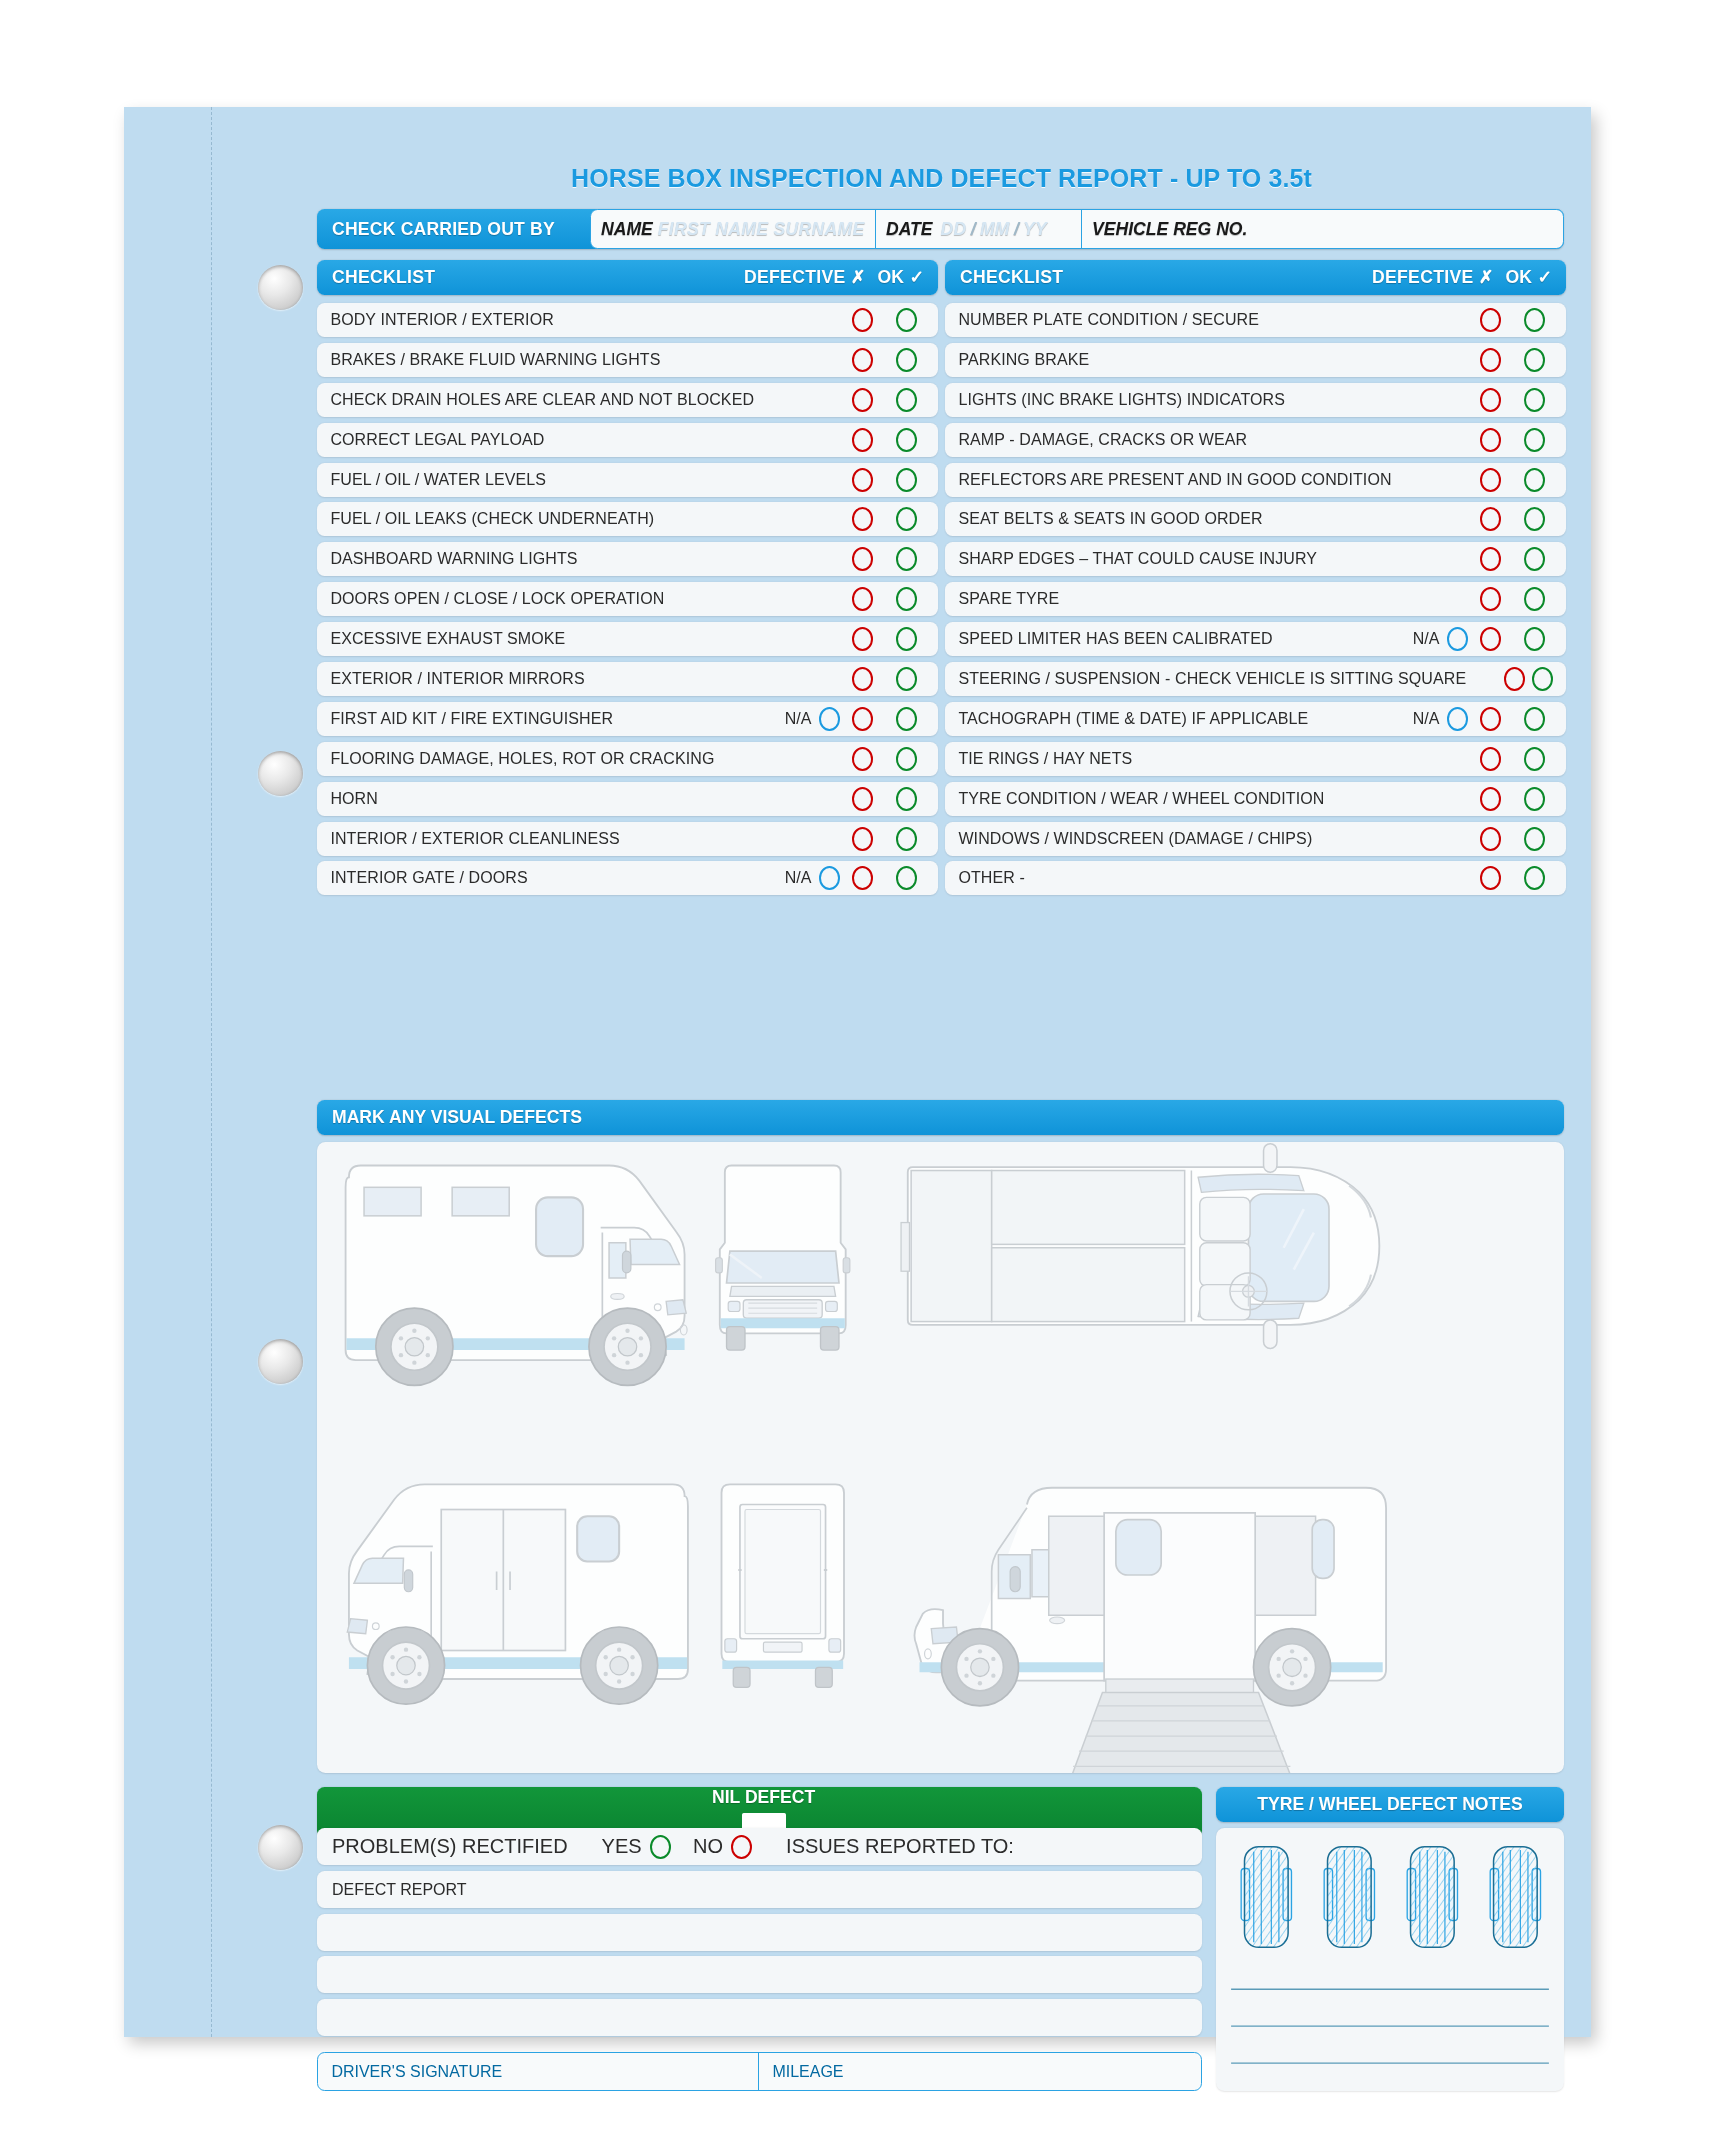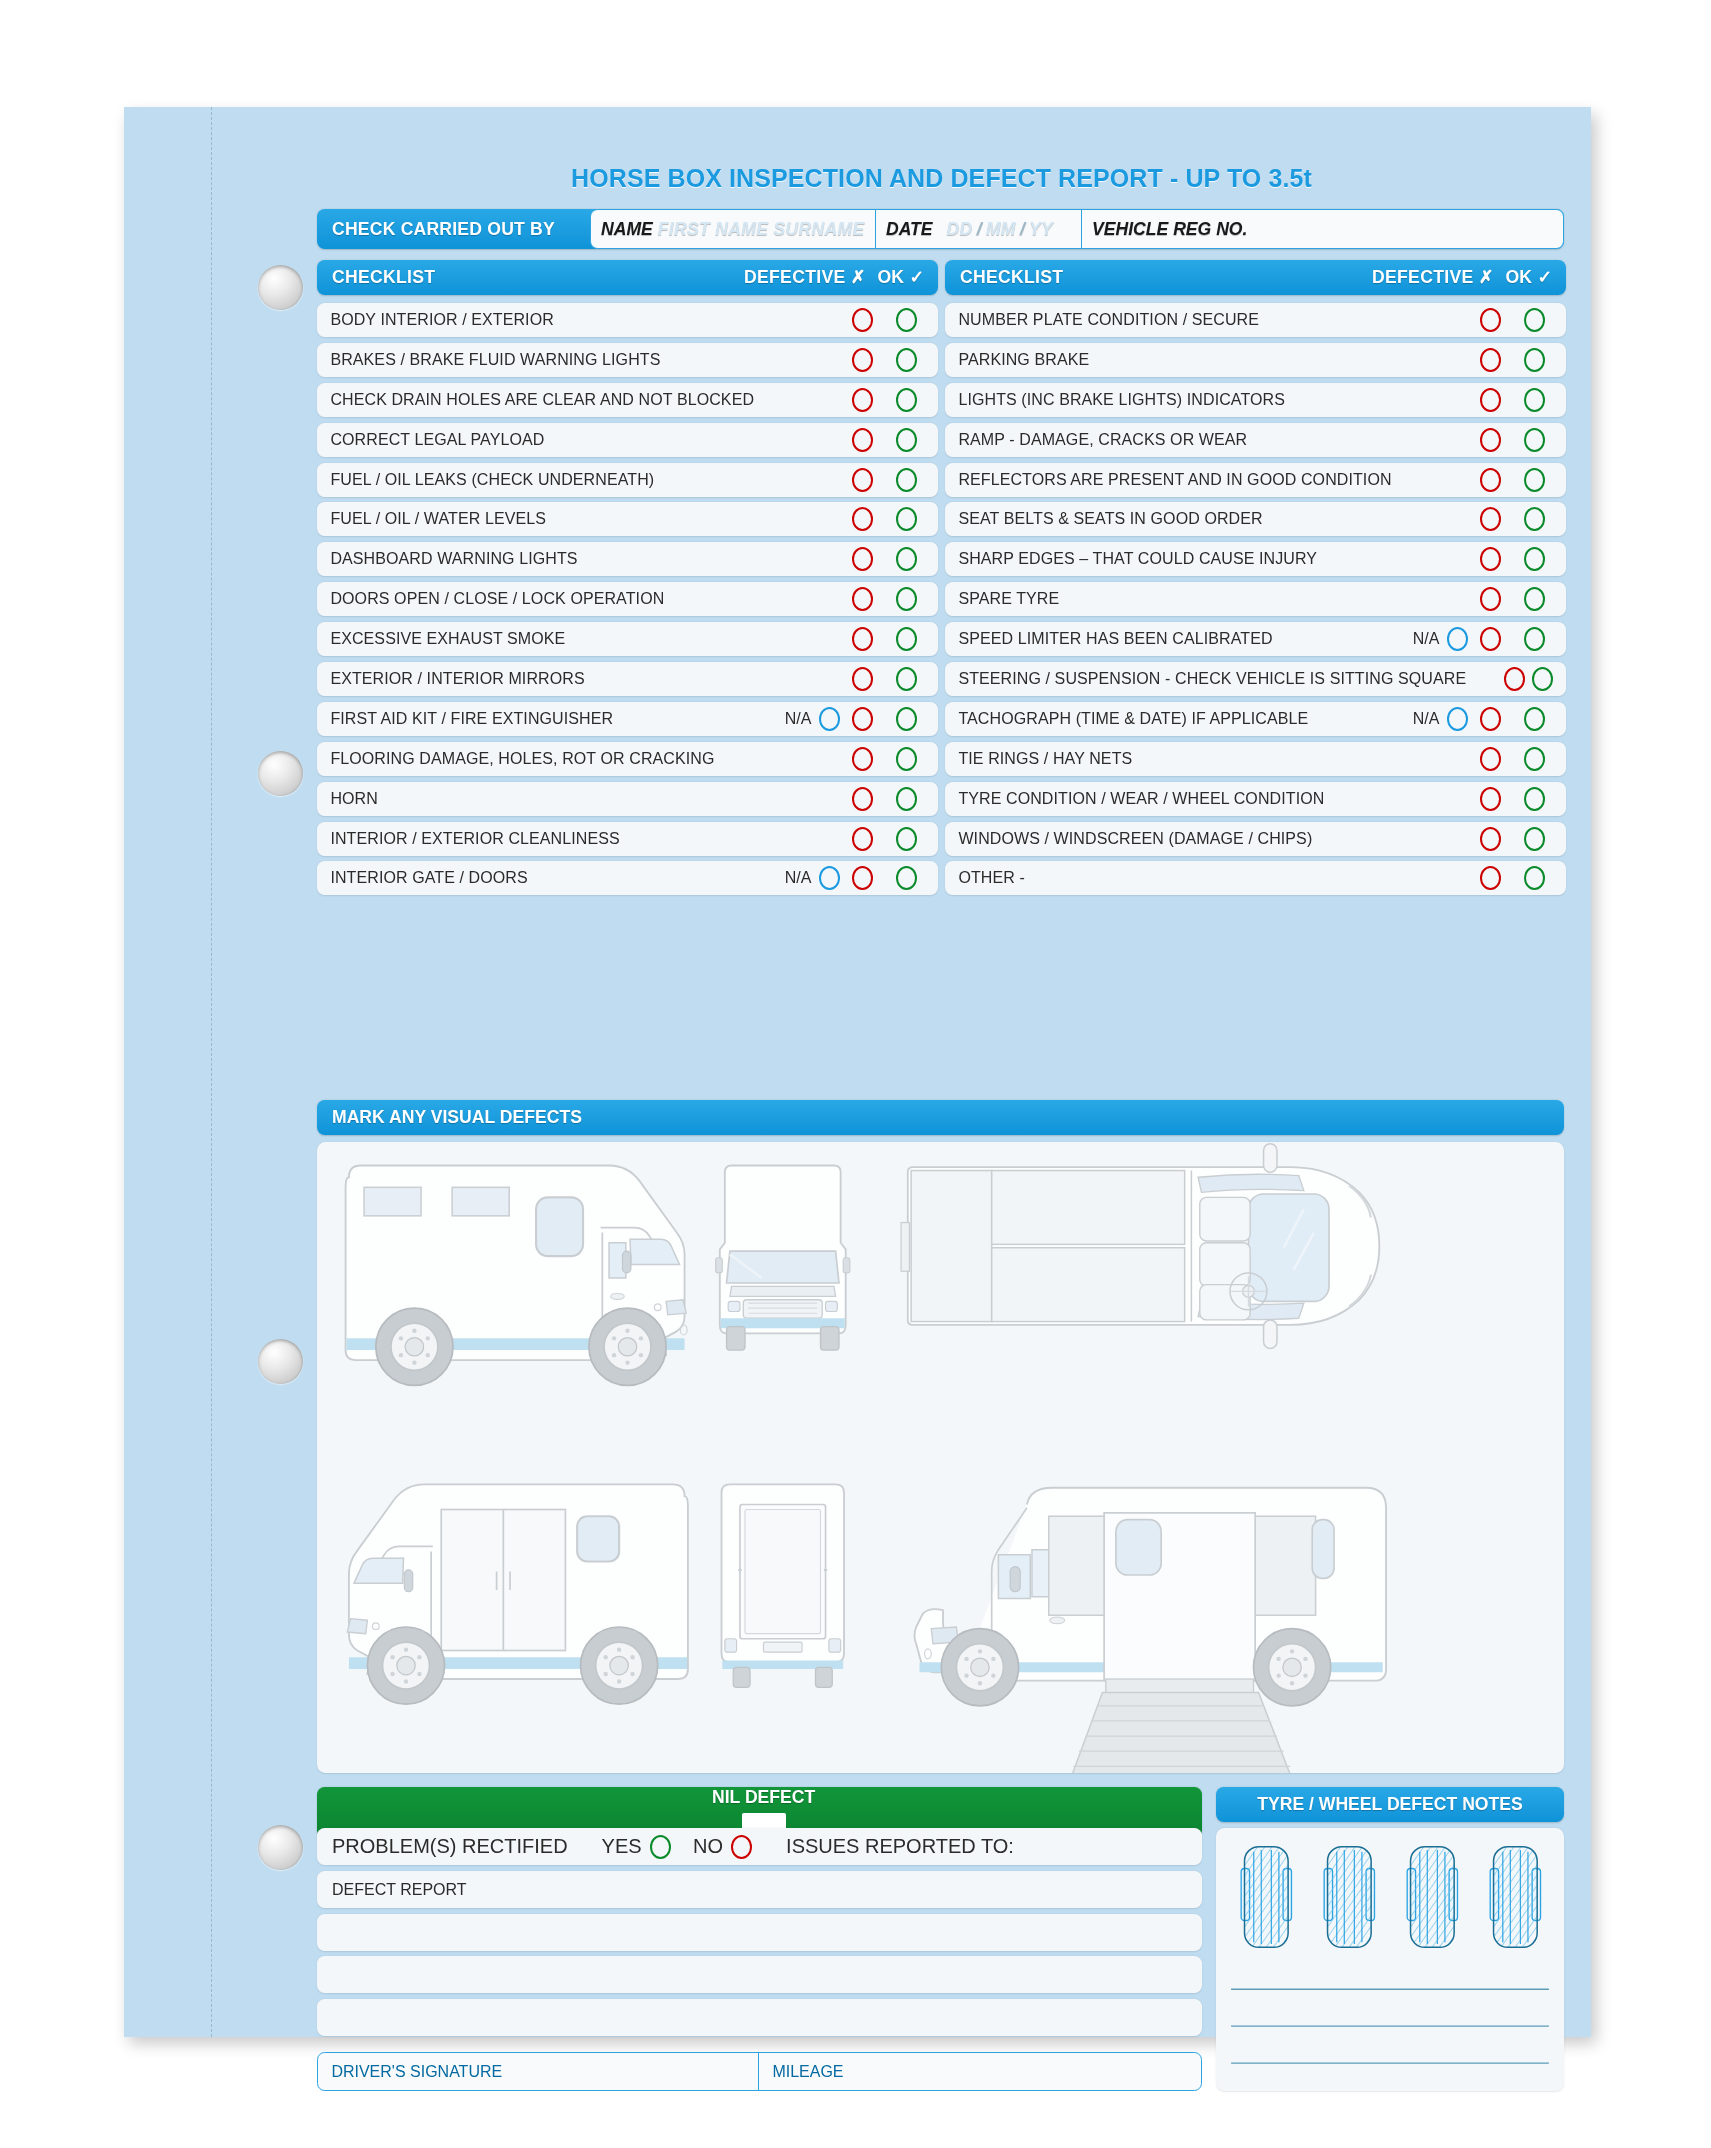--- a/index.html
+++ b/index.html
@@ -177,21 +177,21 @@
 
     <div id="carried" class="bluebar">
       <div class="lbl">CHECK CARRIED OUT BY</div>
       <div class="fields">
         <div class="fld name">
           <span>NAME</span>
           <span class="ghost" style="margin-left:5px">FIRST NAME SURNAME</span>
         </div>
         <div class="fld date">
           <span>DATE</span>
-          <span class="ghost" style="margin-left:14px">DD</span>
+          <span class="ghost" style="margin-left:8px">DD</span>
           <span class="ghost-sep">/</span>
           <span class="ghost">MM</span>
           <span class="ghost-sep">/</span>
           <span class="ghost">YY</span>
         </div>
         <div class="fld reg">
           <span>VEHICLE REG NO.</span>
         </div>
       </div>
     </div>
@@ -237,31 +237,31 @@
             <span class="txt">CORRECT LEGAL PAYLOAD</span>
             <span class="slotna"></span>
             <span class="slot">
               <span class="bub"></span>
             </span>
             <span class="slot">
               <span class="bub green"></span>
             </span>
           </div>
           <div class="crow pill">
+            <span class="txt">FUEL / OIL / WATER LEVELS</span>
+            <span class="slotna"></span>
+            <span class="slot">
+              <span class="bub"></span>
+            </span>
+            <span class="slot">
+              <span class="bub green"></span>
+            </span>
+          </div>
+          <div class="crow pill">
             <span class="txt">FUEL / OIL LEAKS (CHECK UNDERNEATH)</span>
-            <span class="slotna"></span>
-            <span class="slot">
-              <span class="bub"></span>
-            </span>
-            <span class="slot">
-              <span class="bub green"></span>
-            </span>
-          </div>
-          <div class="crow pill">
-            <span class="txt">FUEL / OIL / WATER LEVELS</span>
             <span class="slotna"></span>
             <span class="slot">
               <span class="bub"></span>
             </span>
             <span class="slot">
               <span class="bub green"></span>
             </span>
           </div>
           <div class="crow pill">
             <span class="txt">DASHBOARD WARNING LIGHTS</span>

